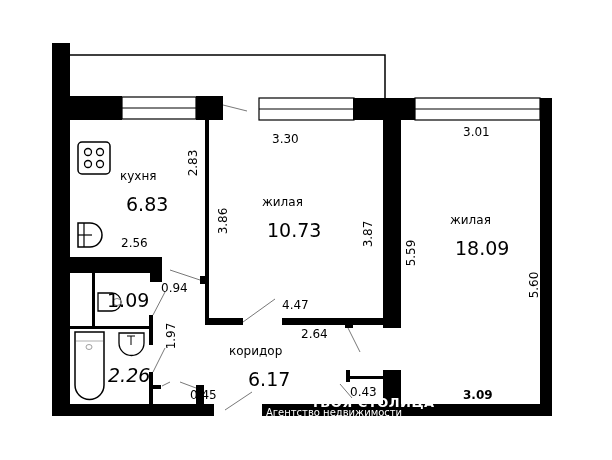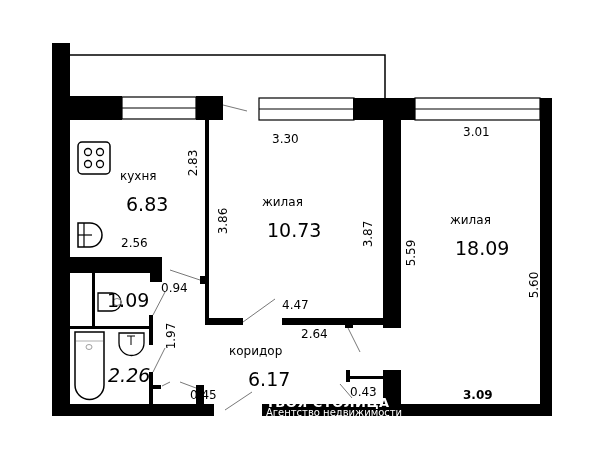--- a/index.html
+++ b/index.html
@@ -4,21 +4,21 @@
 <style>
   html, body { margin:0; padding:0; background:#ffffff; }
   body { width:612px; height:460px; position:relative; overflow:hidden; font-family:"DejaVu Sans", sans-serif; color:#000; }
   .plan { position:absolute; left:0; top:0; width:612px; height:460px; }
   .lbl { position:absolute; white-space:nowrap; color:#000; }
   .room-name { font-size:12px; }
   .room-area { font-size:19px; }
   .dim { font-size:12px; }
   .vdim { transform:rotate(-90deg); transform-origin:center center; }
   .wm { position:absolute; left:266px; top:396px; color:#ffffff; }
-  .wm .big { font-size:13px; font-weight:bold; letter-spacing:0.5px; line-height:13px; display:block; }
+  .wm .big { font-size:13px; font-weight:bold; letter-spacing:0.5px; line-height:13px; display:block;margin-left:45px; }
   .wm .small { font-size:10px; line-height:8px; display:block;text-decoration:underline; }
 </style>
 </head>
 <body>
 
 <svg class="plan" width="612" height="460" viewBox="0 0 612 460" xmlns="http://www.w3.org/2000/svg">
 
   <g>
     <polyline points="70,55 385,55 385,98" fill="none" stroke="#000" stroke-width="1.5"></polyline>
   </g>

